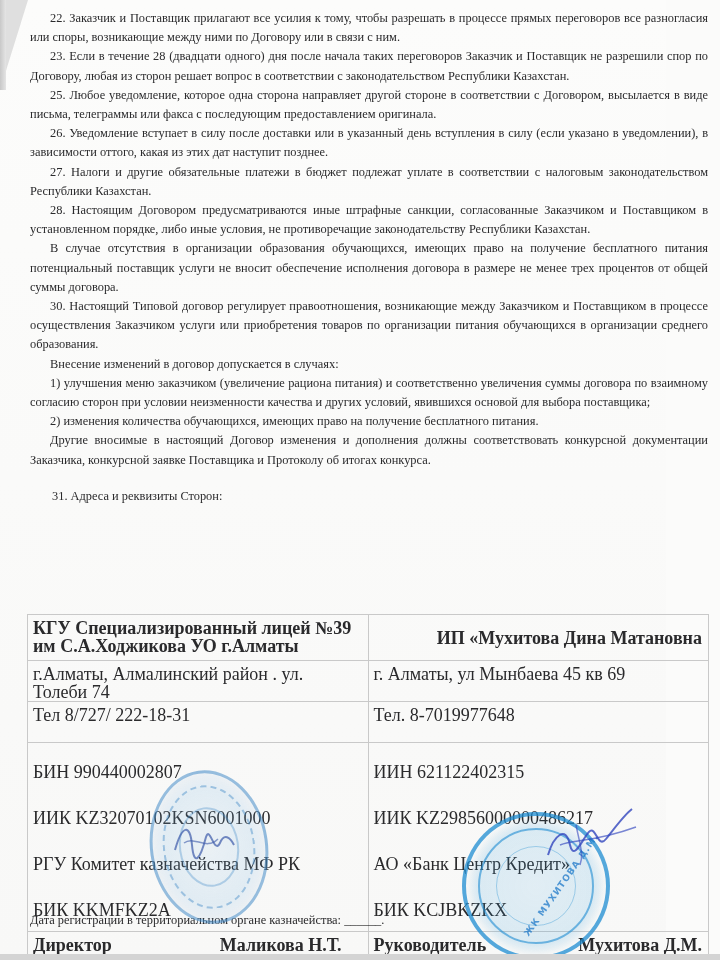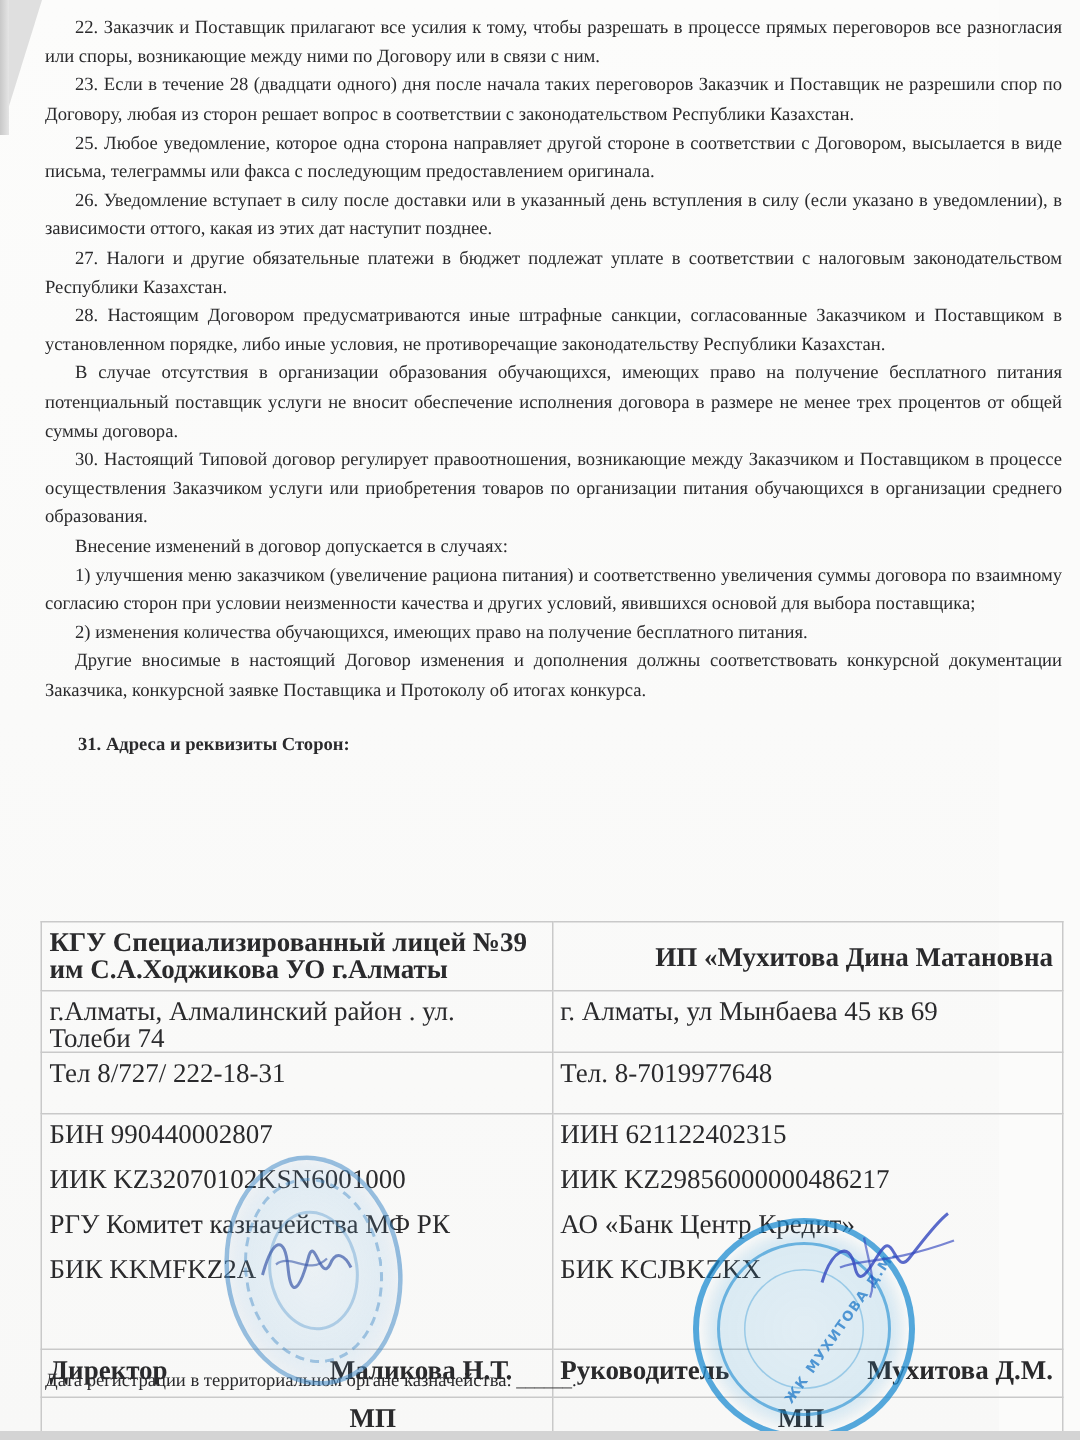--- a/index.html
+++ b/index.html
@@ -28,41 +28,41 @@
       background: #d4d4d4;
     }
     .text {
       position: absolute; left: 30px; top: 9px; width: 678px;
       font-size: 12.4px; line-height: 19.2px;
       text-align: justify;
     }
     .text p { margin: 0; }
     .ind { text-indent: 20px; }
     .gap { height: 17px; }
-    .sec31 { margin-top: 0; text-indent: 22px; font-weight: bold; }
+    .sec31 { margin-top: 0; text-indent: 22px; }
 
     table.req {
       position: absolute; left: 27px; top: 614px; width: 482px;
       border-collapse: collapse;
       width: 682px;
       font-size: 18px;
     }
     table.req td {
       border: 1px solid #c9c9c9;
       padding: 4px 6px 0 5px;
       vertical-align: top;
       width: 50%;
       line-height: 18px;
     }
     .b { font-weight: bold; }
     .r1 td { height: 41px; padding-top: 3px; }
     .r1 td.right { vertical-align: middle; padding-top: 0; text-align: right; }
     .r2 td { height: 36px; }
     .r3 td { height: 152px; }
-    .r3 .line { height: 30px; line-height: 18px; }
+    .r3 .line { height: 30px; line-height: 18px; margin-top: 16px; }
     .r4 td { height: 27px; vertical-align: middle; padding-top: 0; text-align: right; }
     .r5 td { height: 24px; }
     .sigrow { display: flex; justify-content: space-between; }
     .mp { text-align: center; font-weight: bold; padding-top: 0px; }
     .mp-left { padding-left: 200px; text-align: left; }
     .mp-right { padding-left: 145px; text-align: left; }
 
     .reg {
       position: absolute; left: 30px; top: 913px;
       font-size: 12.4px;

